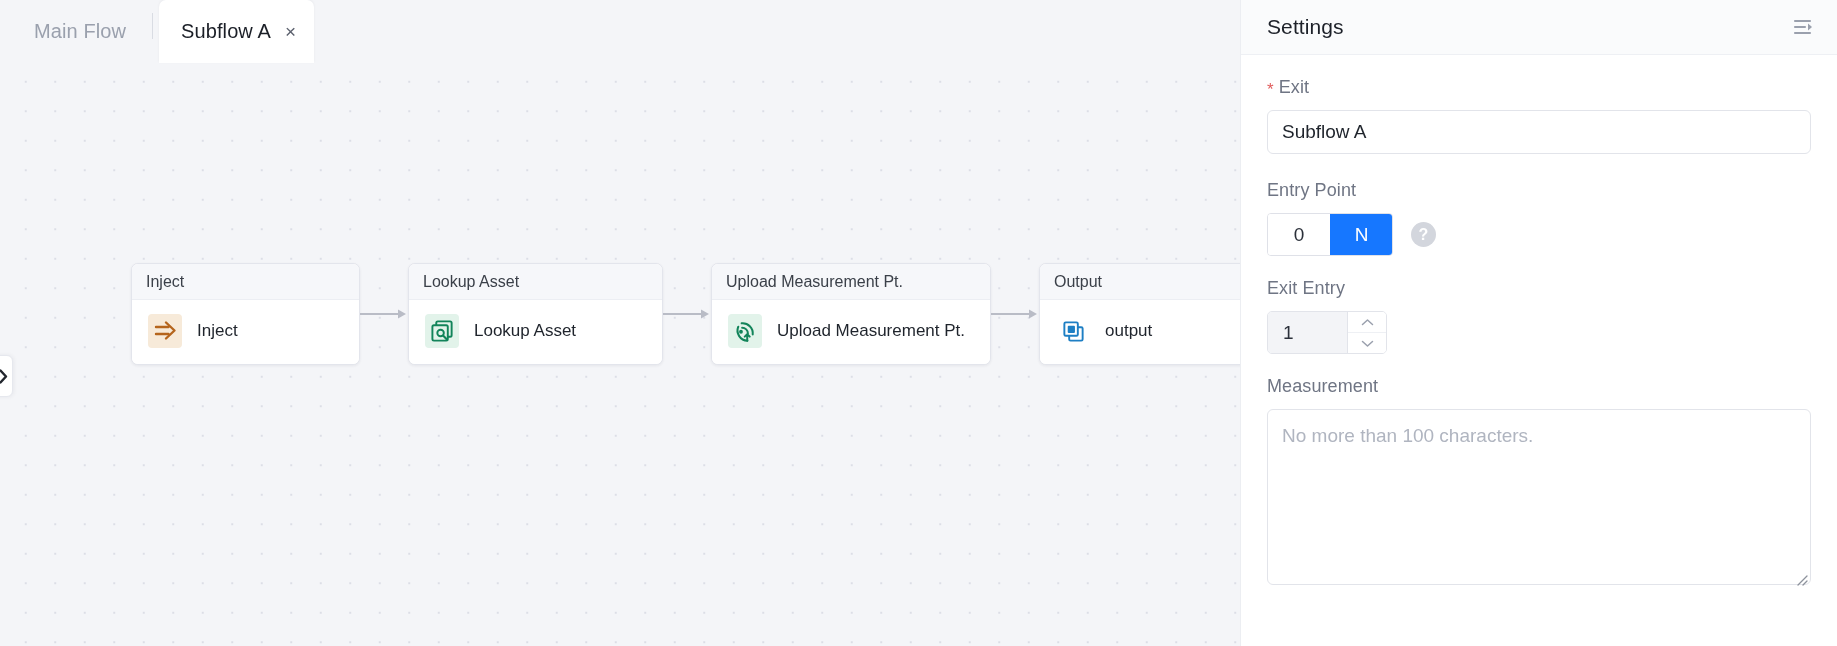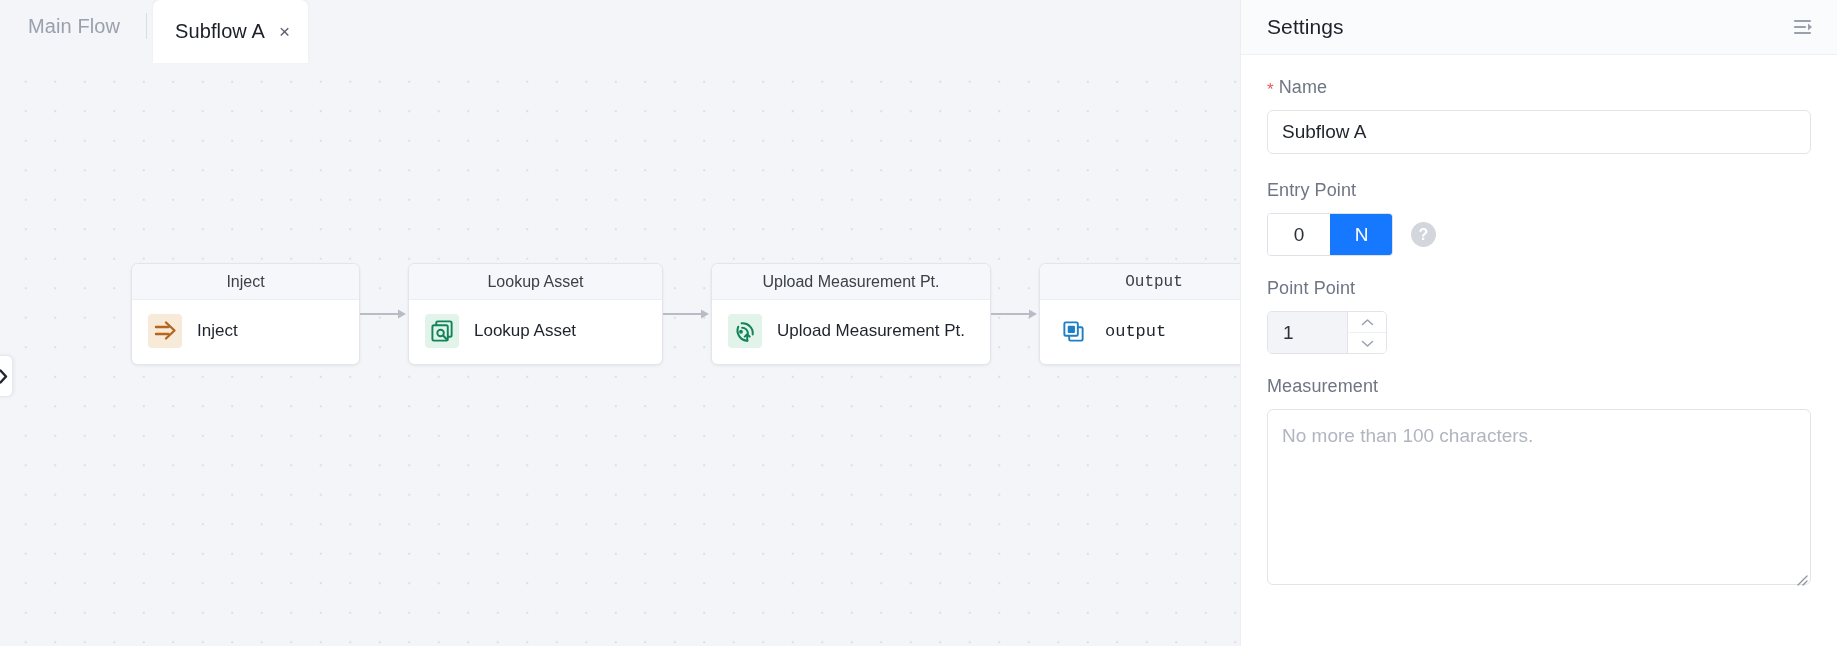--- a/index.html
+++ b/index.html
@@ -27,22 +27,22 @@
     height: 646px;
     background: #f4f5f8;
     flex: 0 0 1240px;
   }
 
   
   .tabbar {
     position: relative;
     height: 63px;
     display: flex;
-    align-items: flex-start;
-    padding-left: 22px;
+    align-items: center;
+    padding-left: 28px;
     background: #f4f5f8;
     z-index: 5;
   }
   .tab {
     display: flex;
     align-items: center;
     height: 52px;
     padding: 0 20px;
     font-size: 20px;
     color: #9b9fae;
@@ -108,21 +108,20 @@
     z-index: 8;
   }
 
   
   .flow {
     position: absolute;
     left: 131px;
     top: 200px;
     display: flex;
     align-items: center;
-    text-align: center;
   }
   .node {
     background: #ffffff;
     border: 1px solid #e3e5ec;
     border-radius: 7px;
     box-shadow: 0 1px 3px rgba(25,30,55,.07);
     overflow: hidden;
   }
   .node-header {
     background: #f6f7fa;
@@ -161,21 +160,21 @@
     height: 18px;
     position: relative;
     flex: 0 0 48px;
   }
   .connector svg { display: block; }
 
   
   .n-inject  { width: 229px; }
   .n-lookup  { width: 255px; }
   .n-upload  { width: 280px; }
-  .n-output  { width: 230px; font-family: Liberation Mono, monospace; }
+  .n-output  { width: 230px; }
 
   
   .settings {
     width: 597px;
     flex: 0 0 597px;
     height: 646px;
     background: #ffffff;
     border-left: 1px solid #eceef2;
     position: relative;
   }
@@ -452,42 +451,42 @@
           <path d="M15 6.5 L19 10 L15 13.5 Z" fill="#9aa0ad"></path>
         </svg>
       </span>
     </div>
 
     <div class="settings-body">
 
       <div class="field">
         <div class="field-label">
           <span class="req-star">*</span>
-          <span>Name</span>
+          <span>Exit</span>
         </div>
         <input class="text-input" type="text" value="Subflow A" style="">
       </div>
 
       <div class="spacer-26"></div>
 
       <div class="field">
         <div class="field-label">Entry Point</div>
         <div class="seg-row">
           <div class="segmented">
             <div class="seg">0</div>
             <div class="seg active">N</div>
           </div>
           <div class="help-badge">?</div>
         </div>
       </div>
 
       <div class="spacer-22"></div>
 
       <div class="field">
-        <div class="field-label">Point Point</div>
+        <div class="field-label">Exit Entry</div>
         <div class="stepper">
           <div class="stepper-value">1</div>
           <div class="stepper-arrows">
             <div class="stepper-arrow">
               <svg width="13" height="9" viewBox="0 0 13 9">
                 <path d="M1.5 6.5 L6.5 2 L11.5 6.5" fill="none" stroke="#9aa0ad" stroke-width="1.5" stroke-linecap="round" stroke-linejoin="round"></path>
               </svg>
             </div>
             <div class="stepper-arrow">
               <svg width="13" height="9" viewBox="0 0 13 9">

